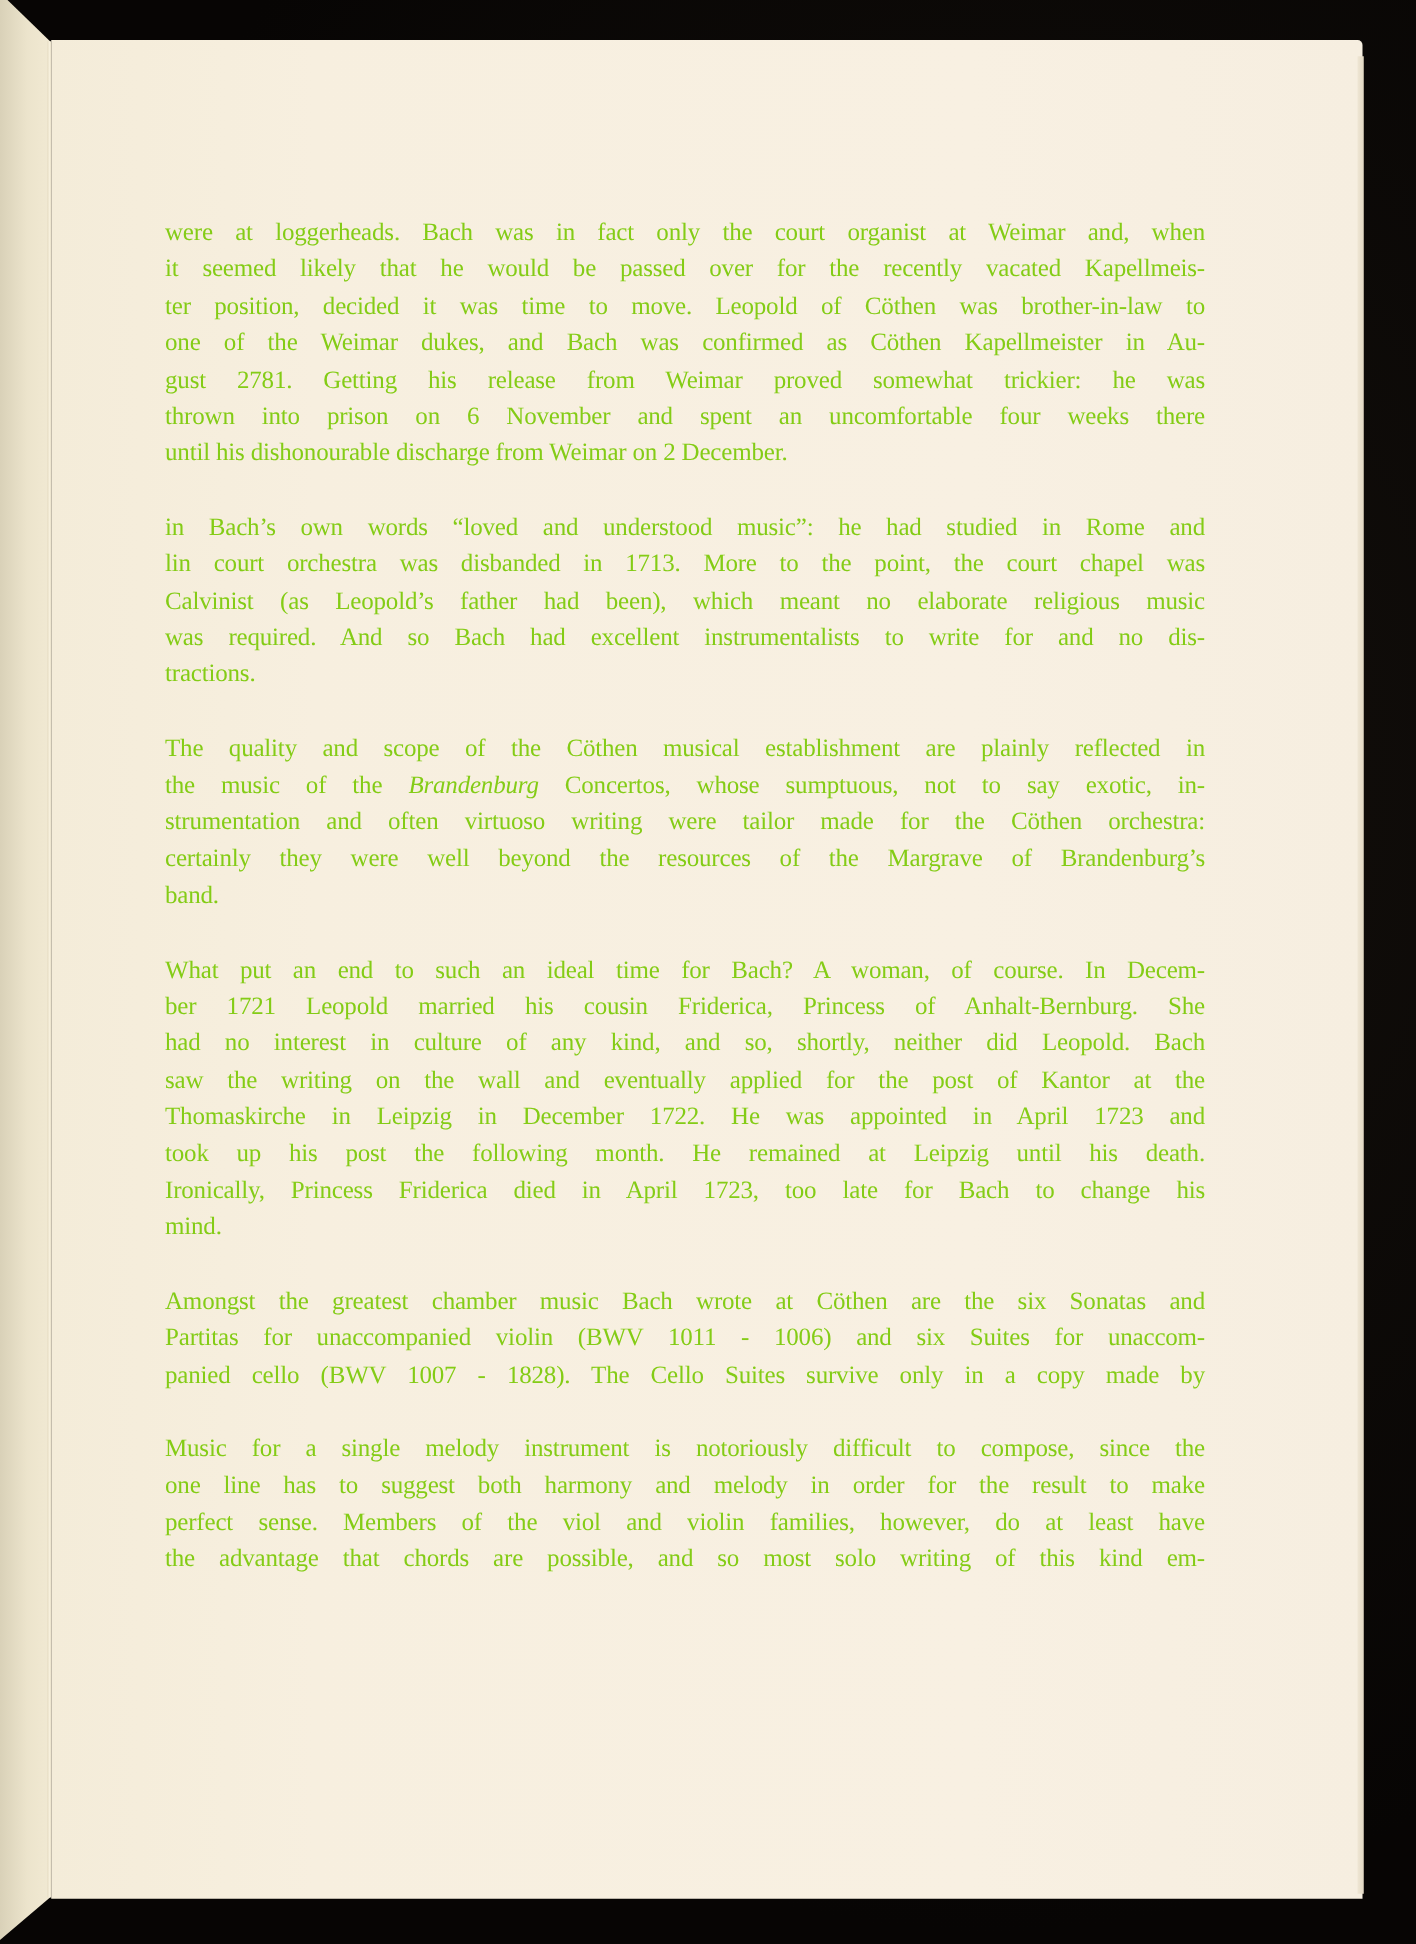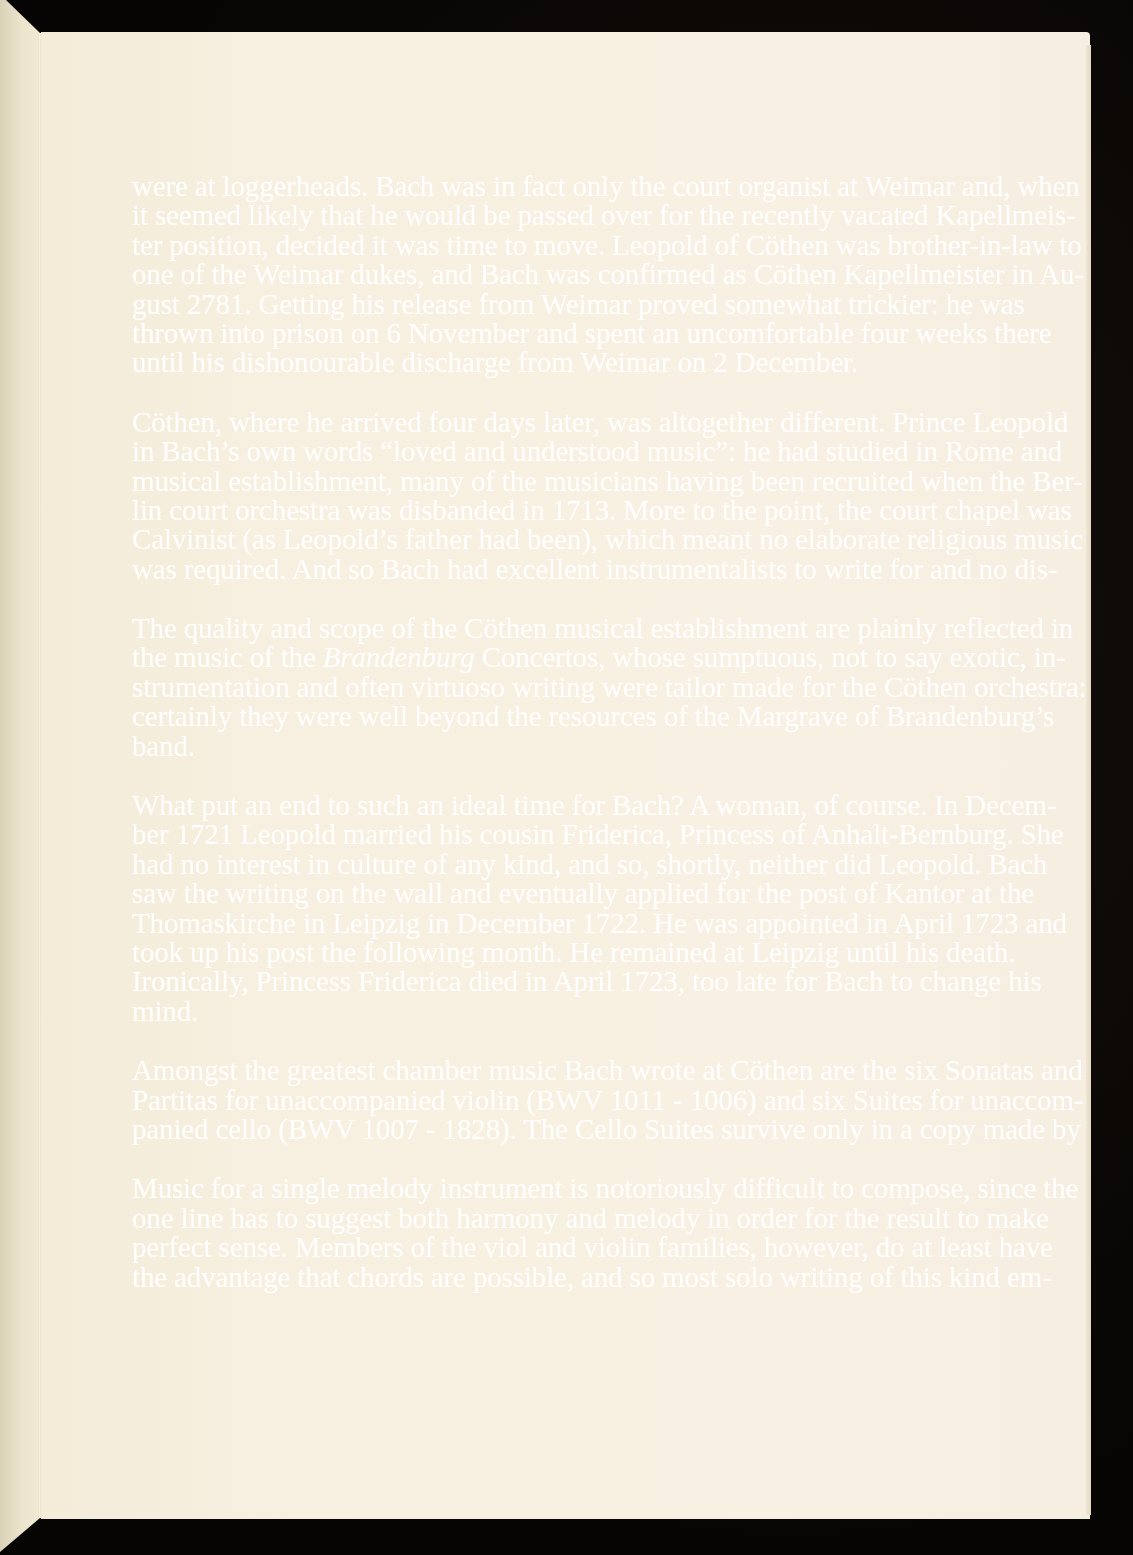--- a/index.html
+++ b/index.html
@@ -52,22 +52,22 @@
       top: 45px;
       width: 5px;
       height: 1470px;
       background: linear-gradient(to right, #efe6d4, #e2d8c3);
     }
     .text-block {
       position: absolute;
       left: 132px;
       top: 172px;
       width: 832px;
-      color: #ffffff;
-      font-size: 29px;
+      color: #84cc16;
+      font-size: 20px;
       letter-spacing: -0.15px;
     }
     .para {
       margin: 0;
     }
     .line {
       display: block;
       height: 29.4px;
       line-height: 29.4px;
       white-space: nowrap;
@@ -98,26 +98,25 @@
     <span class="line">it seemed likely that he would be passed over for the recently vacated Kapellmeis-</span>
     <span class="line">ter position, decided it was time to move.  Leopold of Cöthen was brother-in-law to</span>
     <span class="line">one of the Weimar dukes, and Bach was confirmed as Cöthen Kapellmeister in Au-</span>
     <span class="line">gust 2781.  Getting his release from Weimar proved somewhat trickier: he was</span>
     <span class="line">thrown into prison on 6 November and spent an uncomfortable four weeks there</span>
     <span class="line last">until his dishonourable discharge from Weimar on 2 December.</span>
   </p>
   <div class="gap"></div>
 
   <p class="para">
-    <span class="line">Cöthen, where he arrived four days later, was altogether different.  Prince Leopold</span>
     <span class="line">in Bach’s own words “loved and understood music”: he had studied in Rome and</span>
-    <span class="line">musical establishment, many of the musicians having been recruited when the Ber-</span>
     <span class="line">lin court orchestra was disbanded in 1713.  More to the point, the court chapel was</span>
     <span class="line">Calvinist (as Leopold’s father had been), which meant no elaborate religious music</span>
     <span class="line">was required.  And so Bach had excellent instrumentalists to write for and no dis-</span>
+    <span class="line last">tractions.</span>
   </p>
   <div class="gap"></div>
 
   <p class="para">
     <span class="line"><span>The quality and scope of the Cöthen musical establishment are plainly reflected in</span></span>
     <span class="line"><span>the music of the </span><em>Brandenburg</em><span> Concertos, whose sumptuous, not to say exotic, in-</span></span>
     <span class="line"><span>strumentation and often virtuoso writing were tailor made for the Cöthen orchestra:</span></span>
     <span class="line"><span>certainly they were well beyond the resources of the Margrave of Brandenburg’s</span></span>
     <span class="line last"><span>band.</span></span>
   </p>

